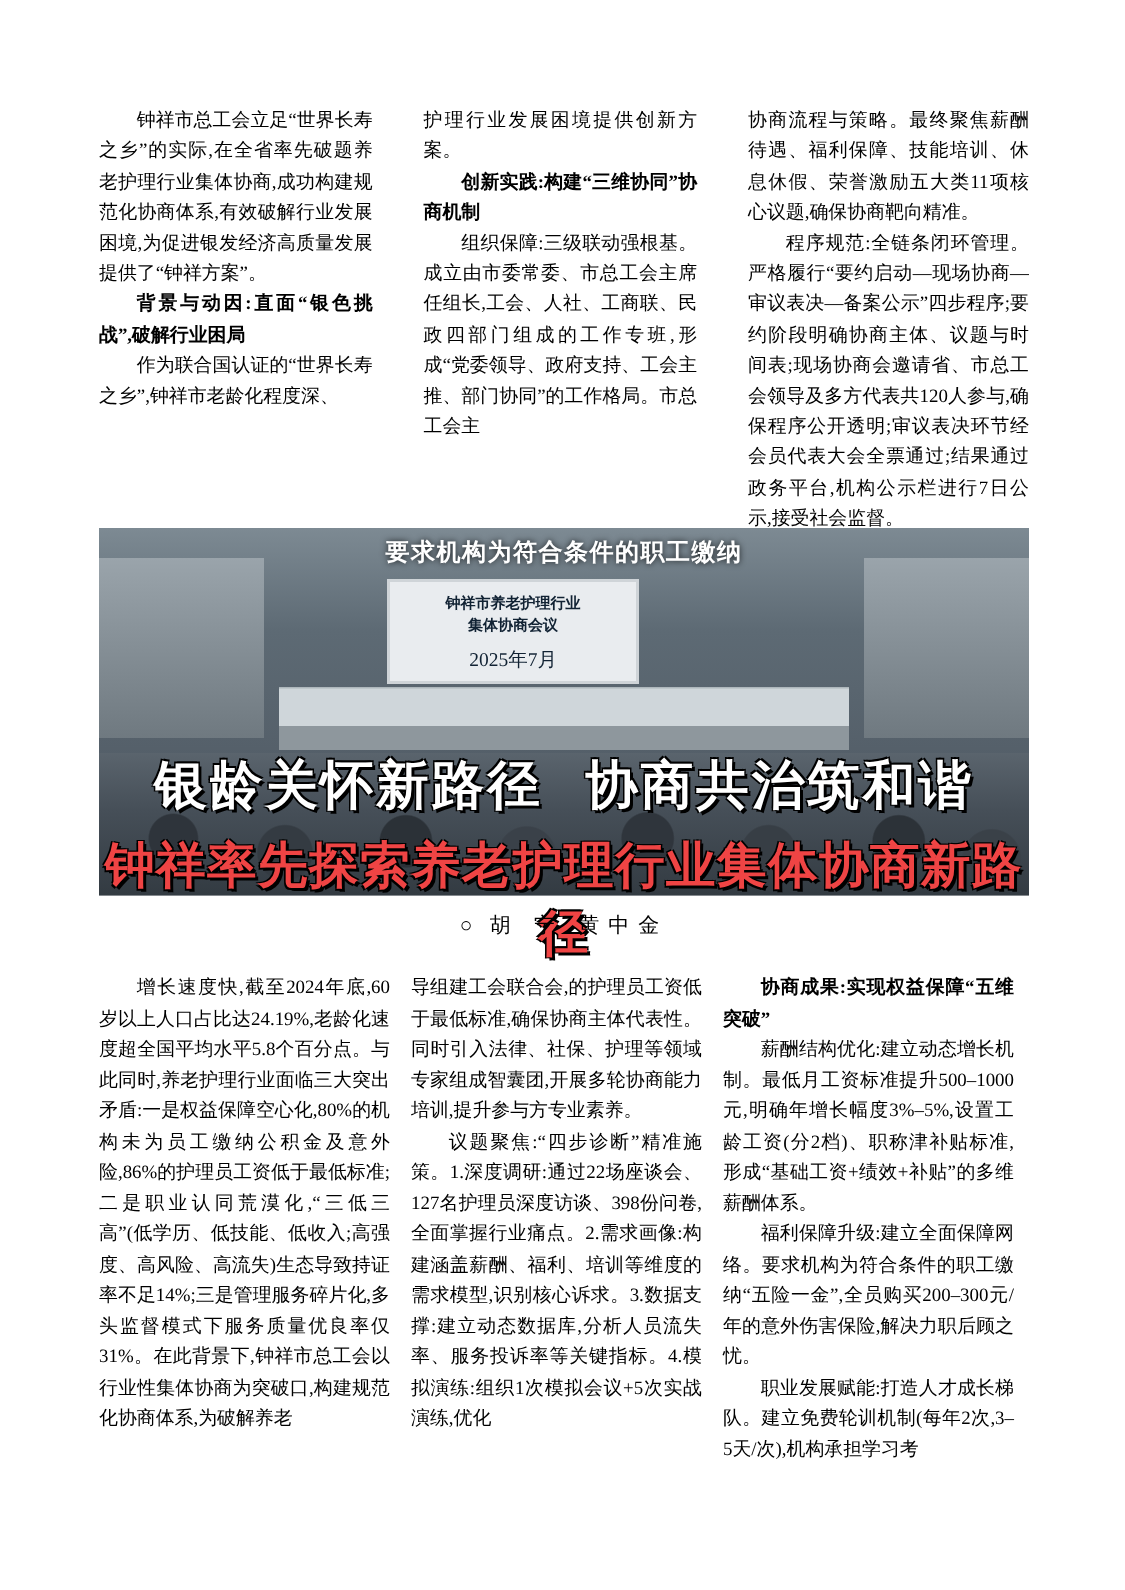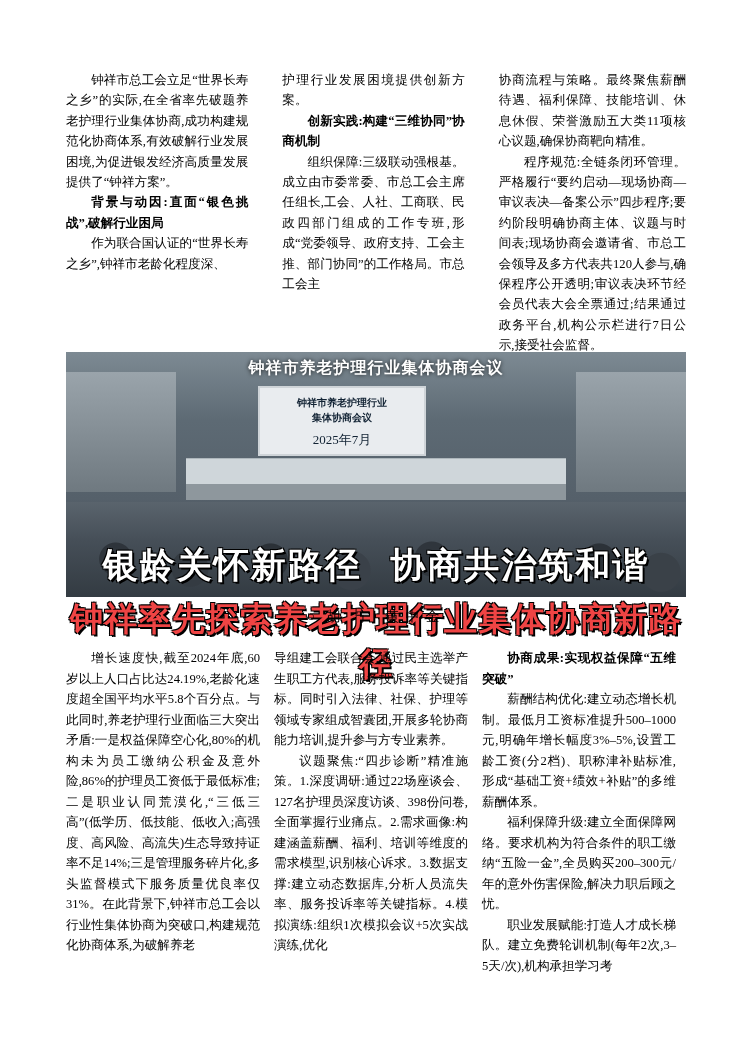--- a/index.html
+++ b/index.html
@@ -167,21 +167,20 @@
     text-align: center;
     color: #fff;
   }
   .hl1 {
     font-family: "DejaVu Serif", "Liberation Serif", serif;
     font-weight: bold;
     font-size: 35px;
     letter-spacing: 2px;
     text-shadow: 2px 2px 0 #000, -1px -1px 0 #000, 1px -1px 0 #000, -1px 1px 0 #000;
     white-space: pre;
-    margin-top: 42px;
   }
   .hl2 {
     margin-top: 8px;
     font-family: "DejaVu Serif", "Liberation Serif", serif;
     font-weight: bold;
     font-size: 33px;
     letter-spacing: 1px;
     text-shadow: 2px 2px 0 #000, -1px -1px 0 #000, 1px -1px 0 #000, -1px 1px 0 #000;
     color: #ef4444;
   }
@@ -242,21 +241,21 @@
         <p class="noind">协商流程与策略。最终聚焦薪酬待遇、福利保障、技能培训、休息休假、荣誉激励五大类11项核心议题,确保协商靶向精准。</p>
         <p>程序规范:全链条闭环管理。严格履行“要约启动—现场协商—审议表决—备案公示”四步程序;要约阶段明确协商主体、议题与时间表;现场协商会邀请省、市总工会领导及多方代表共120人参与,确保程序公开透明;审议表决环节经会员代表大会全票通过;结果通过政务平台,机构公示栏进行7日公示,接受社会监督。</p>
       </div>
 
     </div>
   </div>
 
   <div class="photo-wrap">
     <div class="side-wall-l"></div>
     <div class="side-wall-r"></div>
-    <div class="photo-caption-top">钟祥市养老护理行业集体协商会议</div>
+    <div class="photo-caption-top">要求机构为符合条件的职工缴纳</div>
     <div class="screen">
       <div style="white-space:pre-line;">钟祥市养老护理行业
 集体协商会议</div>
       <div class="sdate">2025年7月</div>
     </div>
     <div class="table-band"></div>
     <div class="dais"></div>
     <div class="crowd"></div>
   </div>
 
@@ -270,21 +269,21 @@
     <span>胡  宁    黄中金</span>
   </div>
 
   <div class="bot-cols">
 
     <div class="bcol">
       <p>增长速度快,截至2024年底,60岁以上人口占比达24.19%,老龄化速度超全国平均水平5.8个百分点。与此同时,养老护理行业面临三大突出矛盾:一是权益保障空心化,80%的机构未为员工缴纳公积金及意外险,86%的护理员工资低于最低标准;二是职业认同荒漠化,“三低三高”(低学历、低技能、低收入;高强度、高风险、高流失)生态导致持证率不足14%;三是管理服务碎片化,多头监督模式下服务质量优良率仅31%。在此背景下,钟祥市总工会以行业性集体协商为突破口,构建规范化协商体系,为破解养老</p>
     </div>
 
     <div class="bcol">
-      <p class="noind">导组建工会联合会,通过民主选举产生职工方代表,服务投诉率等关键指标。同时引入法律、社保、护理等领域专家组成智囊团,开展多轮协商能力培训,提升参与方专业素养。</p>
+      <p class="noind">导组建工会联合会,的护理员工资低于最低标准,确保协商主体代表性。同时引入法律、社保、护理等领域专家组成智囊团,开展多轮协商能力培训,提升参与方专业素养。</p>
       <p>议题聚焦:“四步诊断”精准施策。1.深度调研:通过22场座谈会、127名护理员深度访谈、398份问卷,全面掌握行业痛点。2.需求画像:构建涵盖薪酬、福利、培训等维度的需求模型,识别核心诉求。3.数据支撑:建立动态数据库,分析人员流失率、服务投诉率等关键指标。4.模拟演练:组织1次模拟会议+5次实战演练,优化</p>
     </div>
 
     <div class="bcol">
       <p class="bold">协商成果:实现权益保障“五维突破”</p>
       <p>薪酬结构优化:建立动态增长机制。最低月工资标准提升500–1000元,明确年增长幅度3%–5%,设置工龄工资(分2档)、职称津补贴标准,形成“基础工资+绩效+补贴”的多维薪酬体系。</p>
       <p>福利保障升级:建立全面保障网络。要求机构为符合条件的职工缴纳“五险一金”,全员购买200–300元/年的意外伤害保险,解决力职后顾之忧。</p>
       <p>职业发展赋能:打造人才成长梯队。建立免费轮训机制(每年2次,3–5天/次),机构承担学习考</p>
     </div>
 

